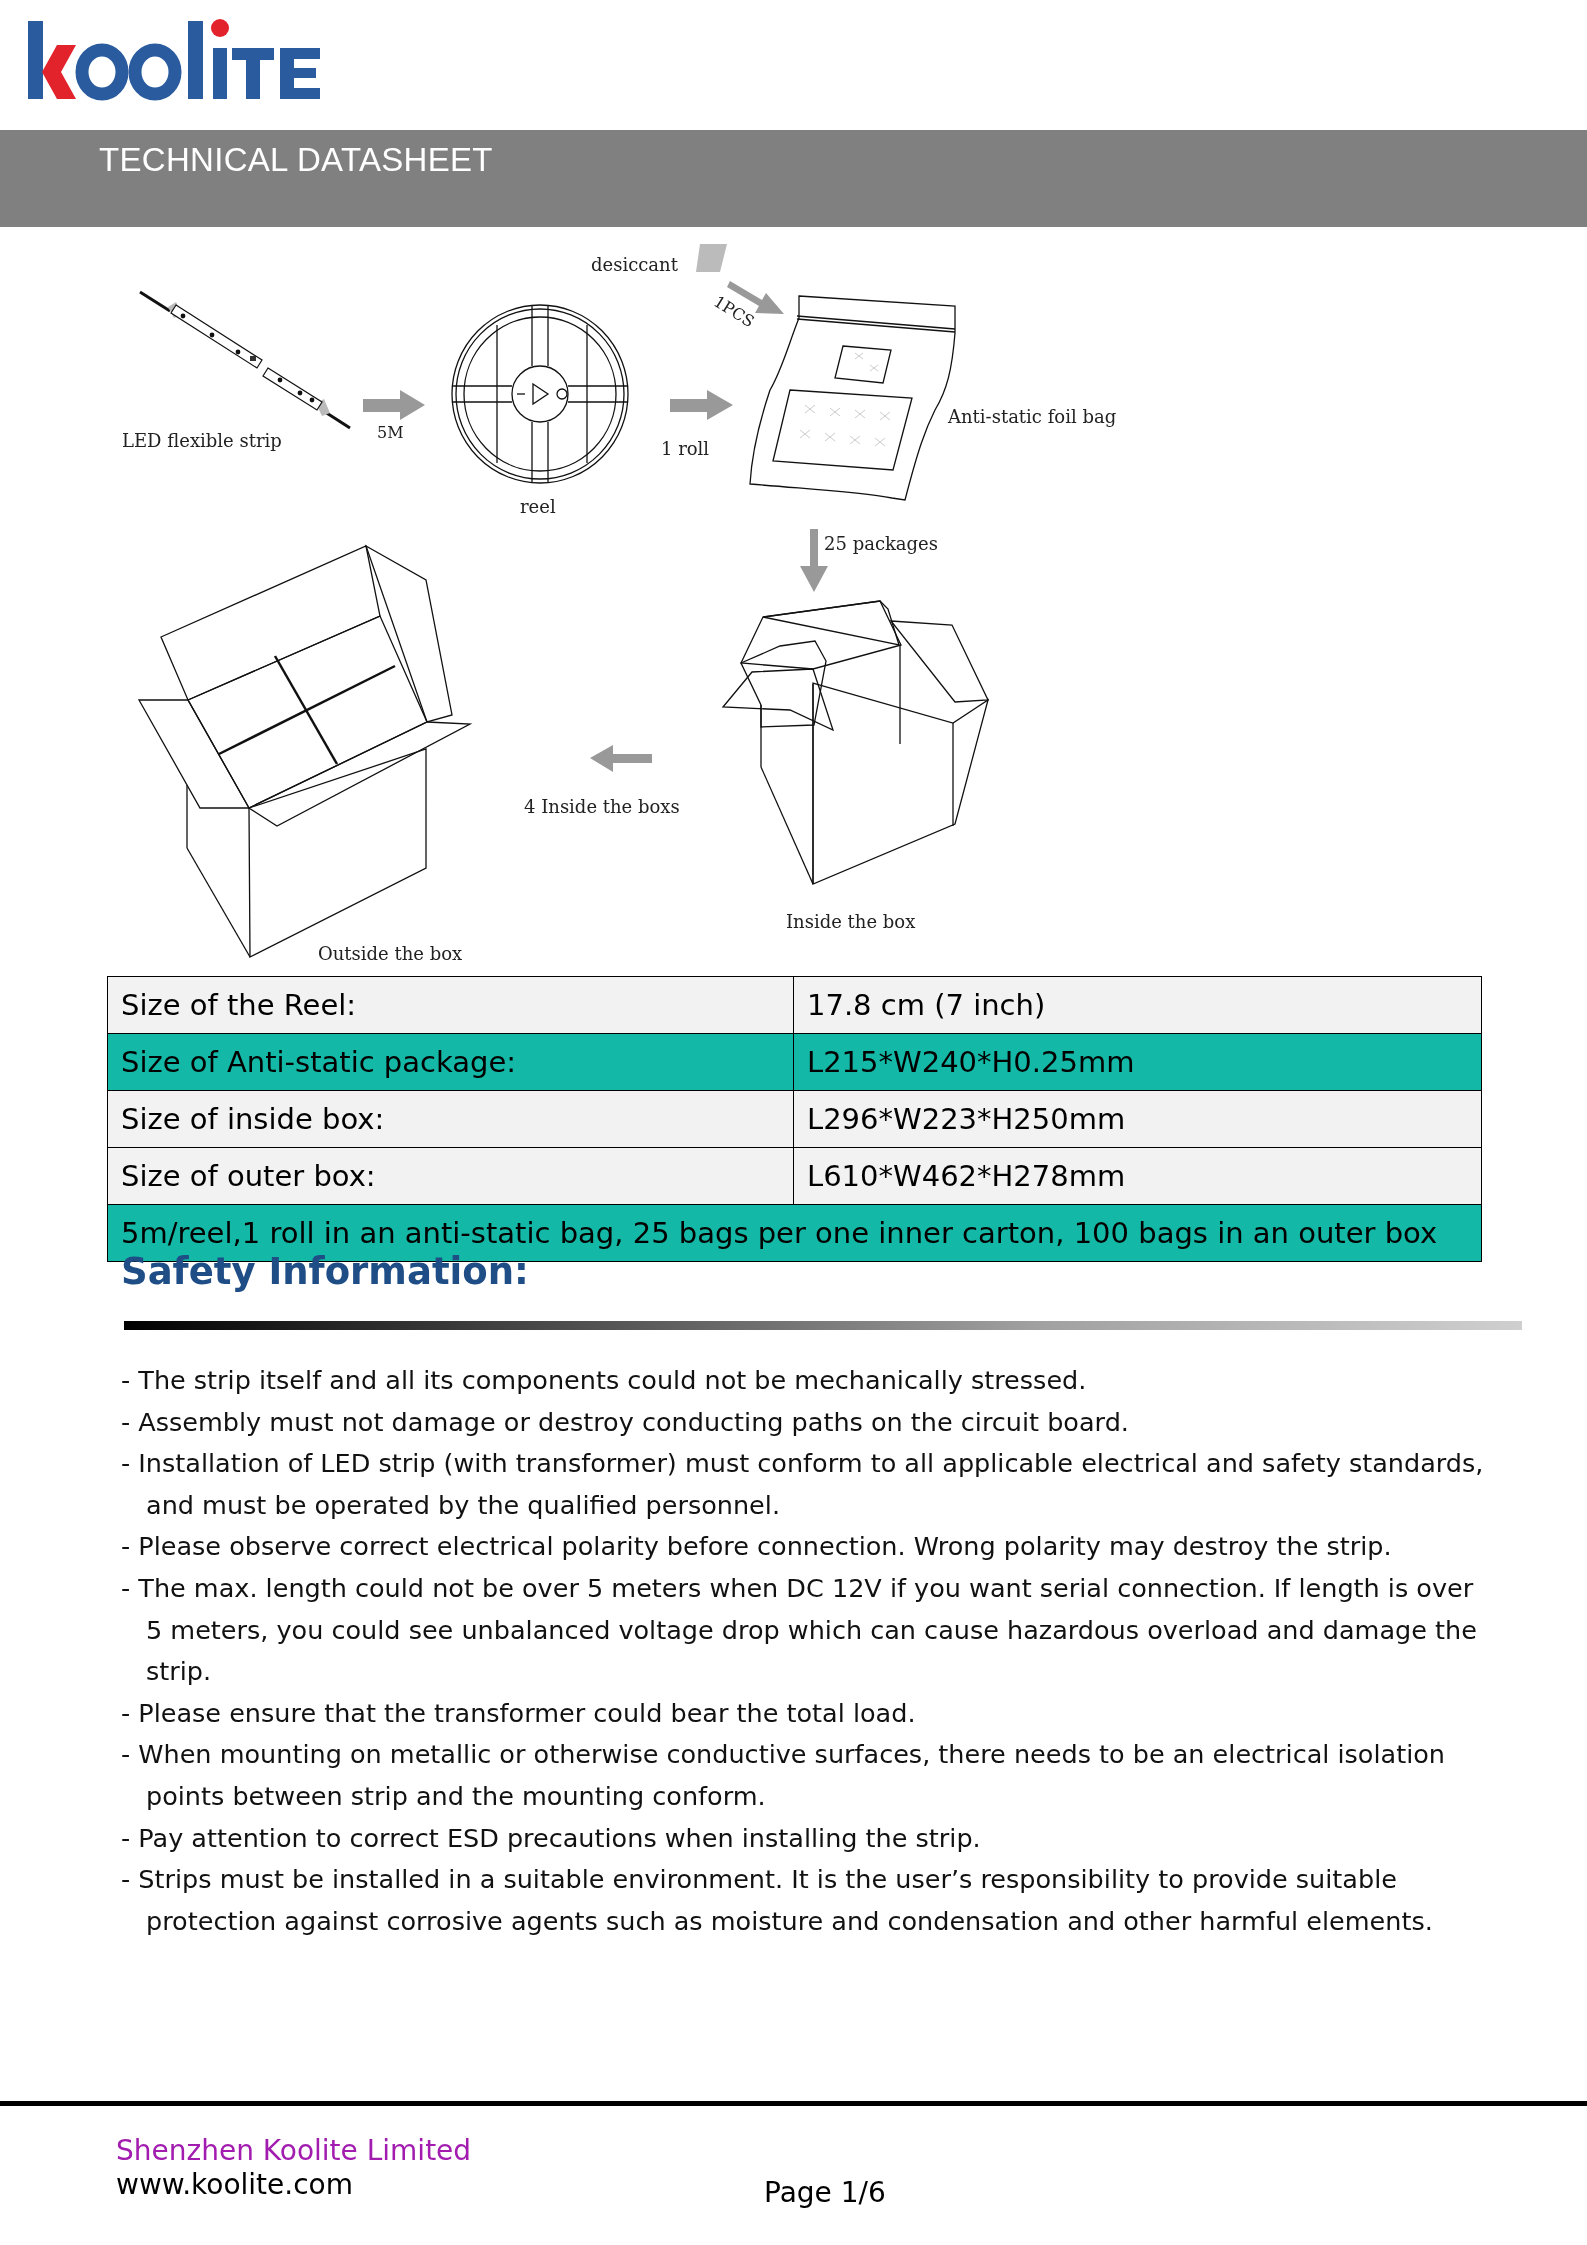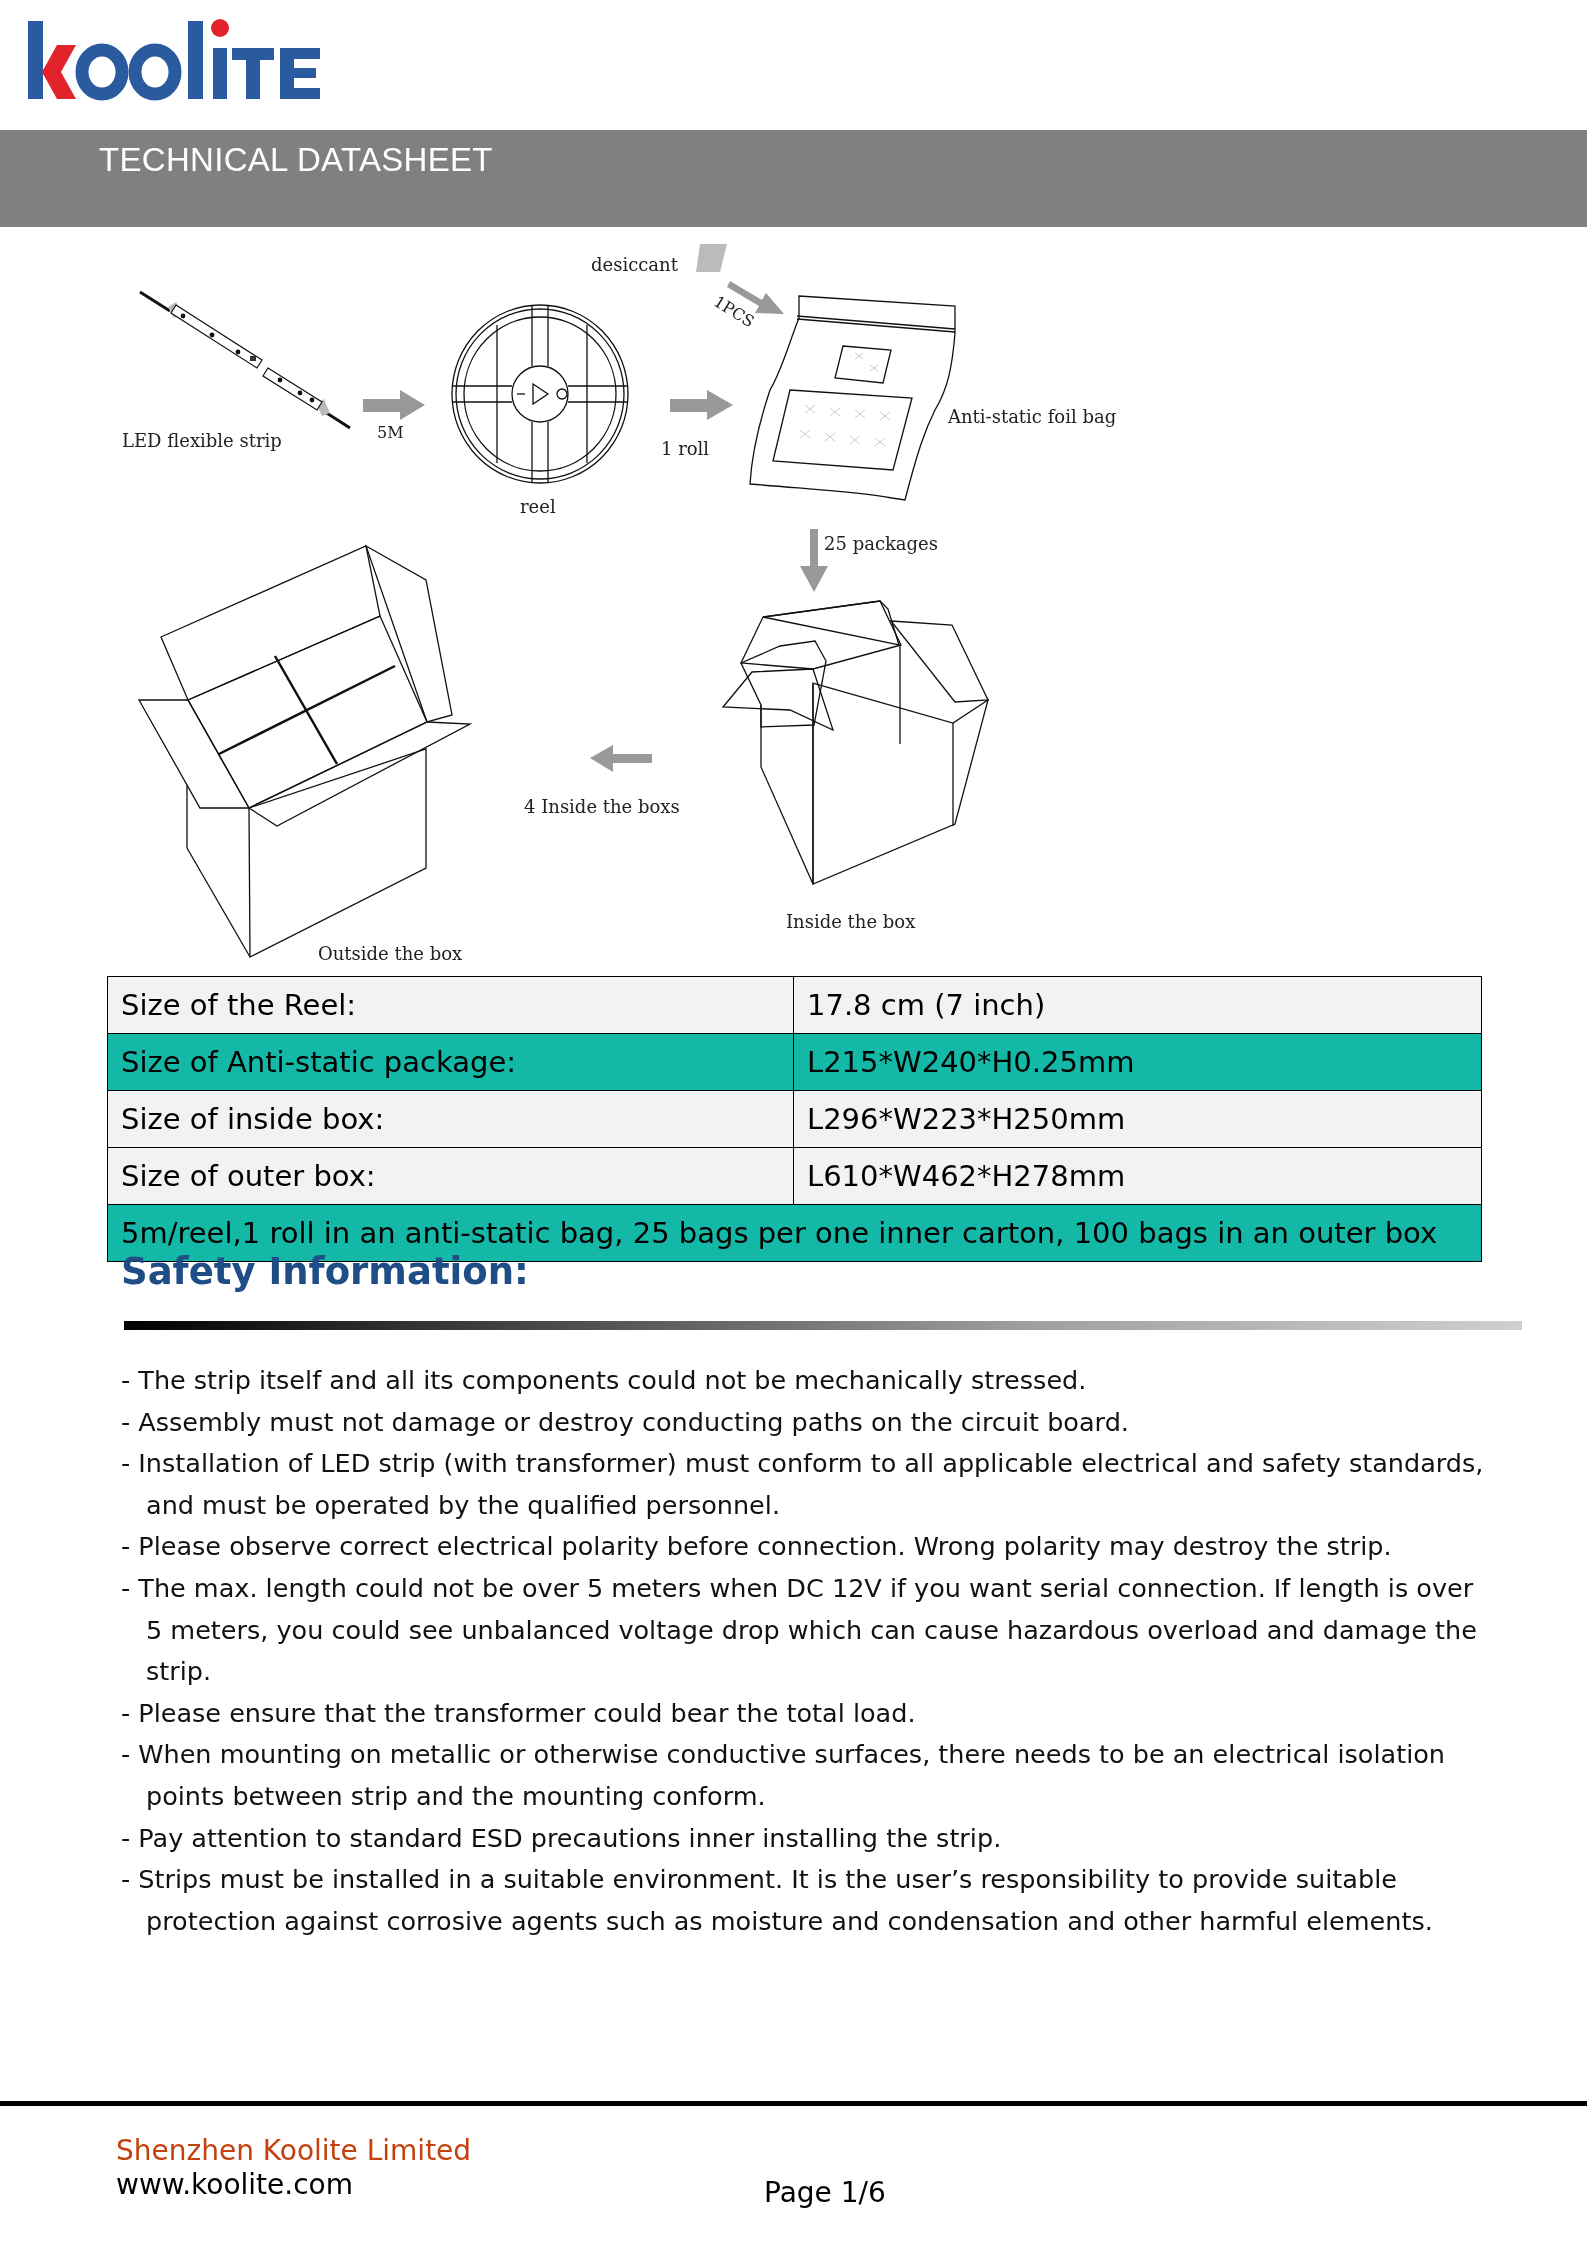--- a/index.html
+++ b/index.html
@@ -27,21 +27,21 @@
   
   .safety-title { left:121px; top:1250px; font-family:"DejaVu Sans", sans-serif; font-weight:bold; font-size:37px; color:#1f4e87; }
   .grad-rule { left:124px; top:1321px; width:1398px; height:9px; background:linear-gradient(to right,#000000 0%,#555555 35%,#a0a0a0 65%,#cfcfcf 100%); }
 
   
   .safety-list { left:121px; top:1360px; width:1400px; font-family:"DejaVu Sans", sans-serif; font-size:25.5px; line-height:41.6px; color:#111; }
   .safety-list .cont { padding-left:25px; }
 
   
   .footer-rule { left:0; top:2101px; width:1587px; height:5px; background:#000; }
-  .footer-company { left:116px; top:2134px; font-family:"DejaVu Sans", sans-serif; font-size:28px; line-height:34px; color:#c2410c; }
+  .footer-company { left:116px; top:2134px; font-family:"DejaVu Sans", sans-serif; font-size:28px; line-height:34px; color:#a21caf; }
   .footer-url { left:116px; top:2168px; font-family:"DejaVu Sans", sans-serif; font-size:28px; line-height:34px; color:#000; }
   .footer-page { left:764px; top:2176px; font-family:"DejaVu Sans", sans-serif; font-size:28px; line-height:34px; color:#000; }
 </style>
 </head>
 <body>
 
 <div class="abs logo">
   <svg width="300" height="90" viewBox="0 0 300 90">
 
     <rect x="2" y="7" width="15" height="78" fill="#2a5b9e"></rect>
@@ -254,21 +254,21 @@
     <div class="cont">strip.</div>
   </div>
   <div>
     <div>- Please ensure that the transformer could bear the total load.</div>
   </div>
   <div>
     <div>- When mounting on metallic or otherwise conductive surfaces, there needs to be an electrical isolation</div>
     <div class="cont">points between strip and the mounting conform.</div>
   </div>
   <div>
-    <div>- Pay attention to standard ESD precautions inner installing the strip.</div>
+    <div>- Pay attention to correct ESD precautions when installing the strip.</div>
   </div>
   <div>
     <div>- Strips must be installed in a suitable environment. It is the user’s responsibility to provide suitable</div>
     <div class="cont">protection against corrosive agents such as moisture and condensation and other harmful elements.</div>
   </div>
 </div>
 
 <div class="abs footer-rule"></div>
 <div class="abs footer-company">Shenzhen Koolite Limited</div>
 <div class="abs footer-url">www.koolite.com</div>

